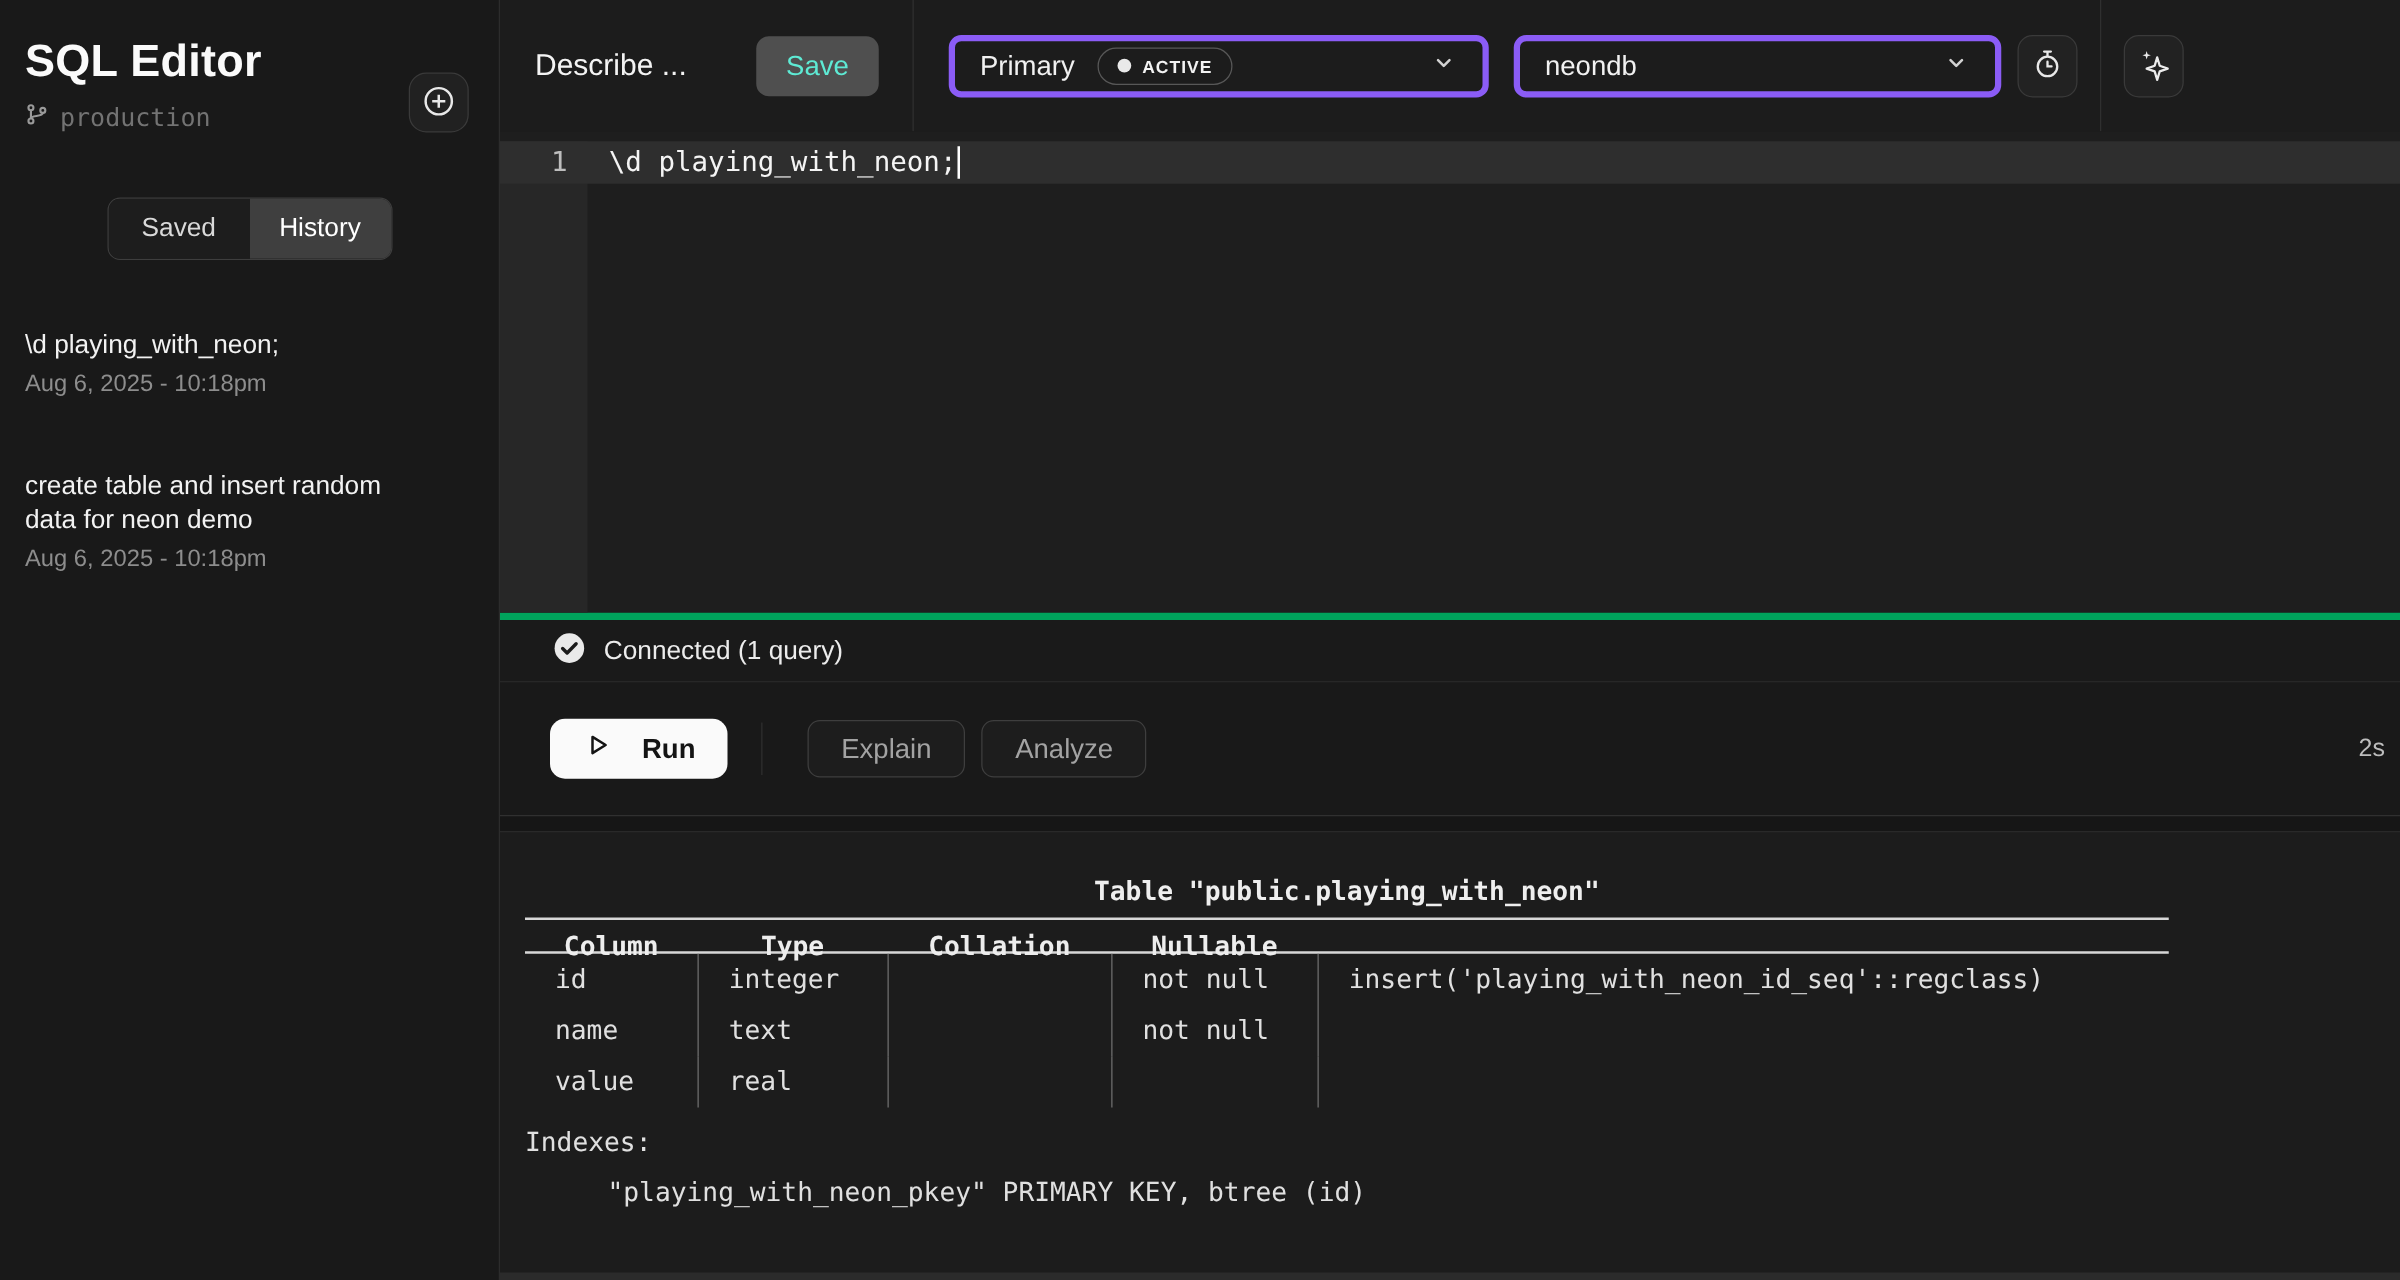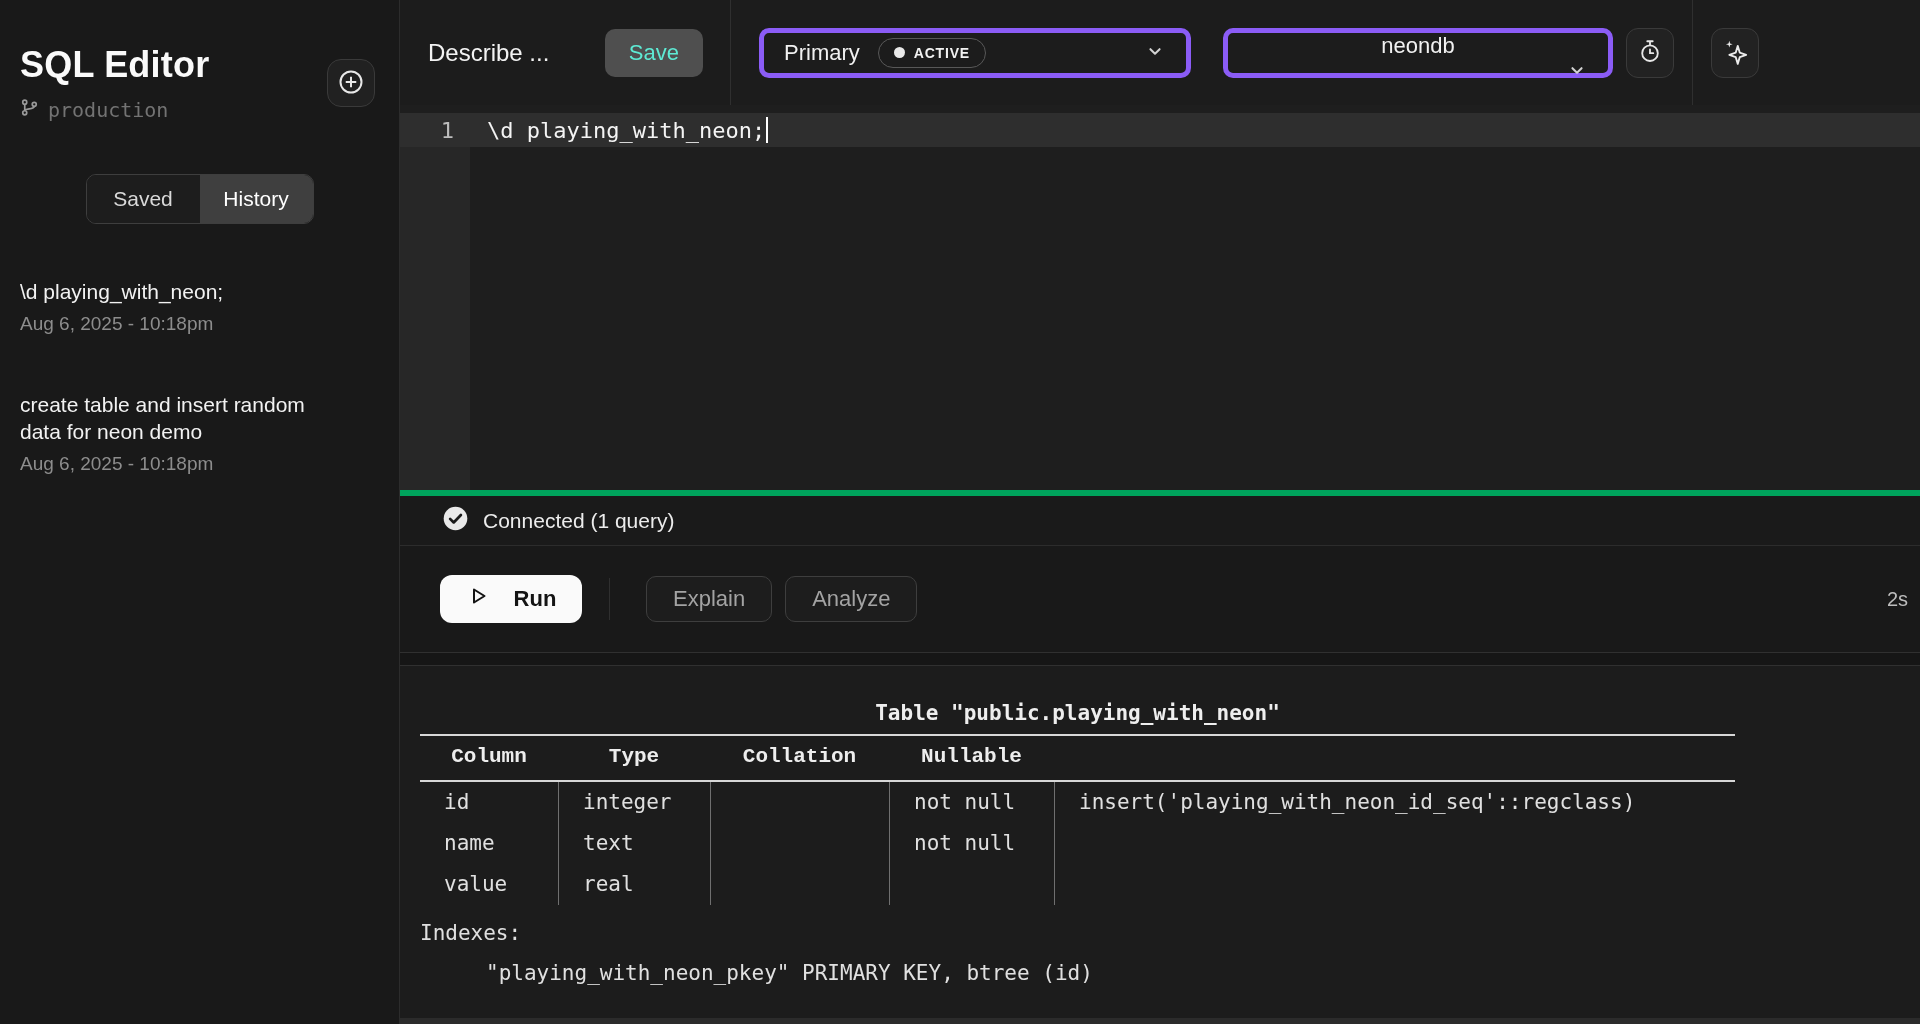--- a/index.html
+++ b/index.html
@@ -2,21 +2,21 @@
 <html><head>
 <meta charset="utf-8">
 <style>
   * { margin:0; padding:0; box-sizing:border-box; }
   html,body { width:1920px; height:1024px; overflow:hidden; background:#141414; }
   body { font-family:"Liberation Sans", sans-serif; color:#ededed; }
   .app { display:flex; width:1920px; height:1024px; background:#191919; }
 
   
   .sidebar { width:400px; min-width:400px; height:100%; background:#191919; border-right:1px solid #2c2c2c; position:relative; }
-  .sidebar-header { padding:28px 24px 0 20px; display:flex; justify-content:space-between; align-items:center;margin-top:16px; }
+  .sidebar-header { padding:28px 24px 0 20px; display:flex; justify-content:space-between; align-items:flex-end; }
   .app-title { font-size:36px; font-weight:700; color:#fafafa; letter-spacing:.2px; }
   .branch-row { display:flex; align-items:center; gap:9px; margin-top:12px; color:#737373; font-family:"DejaVu Sans Mono", monospace; font-size:20px; }
   .icon-btn { width:48px; height:48px; border-radius:14px; background:#212121; border:1px solid #3a3a3a; display:flex; align-items:center; justify-content:center; cursor:pointer; }
   .tabs { display:flex; width:228px; margin:52px auto 0 auto; border:1px solid #3e3e3e; border-radius:10px; overflow:hidden; height:50px; }
   .tab { flex:1; display:flex; align-items:center; justify-content:center; font-size:21px; color:#d9d9d9; background:#1d1d1d; border:none; cursor:pointer; font-family:inherit; }
   .tab.active { background:#3f3f3f; color:#ffffff; }
   .history { padding:0 20px; margin-top:54px; }
   .history-item { margin-bottom:56px; cursor:pointer; }
   .history-query { font-size:21px; color:#f2f2f2; line-height:1.32; max-width:312px; }
   .history-time { font-size:19px; color:#8d8d8d; margin-top:7px; }
@@ -25,21 +25,21 @@
   .main { flex:1; display:flex; flex-direction:column; min-width:0; }
 
   .topbar { height:105px; min-height:105px; display:flex; align-items:stretch; background:#1c1c1c; }
   .topbar-left { width:330px; min-width:330px; display:flex; align-items:center; padding-left:28px; padding-right:27px; }
   .query-title { font-size:24px; color:#f3f3f3; white-space:nowrap; }
   .save-btn { margin-left:auto; height:48px; padding:0 24px; border-radius:10px; background:#4f4f4f; color:#5eead4; border:none; font-size:22px; font-family:inherit; }
   .vdivider { width:1px; background:#2f2f2f; }
   .topbar-selects { display:flex; align-items:center; padding-left:28px; flex:1; }
   .select { height:50px; border:5px solid #8b5cf6; border-radius:10px; background:#1c1c1c; display:flex; align-items:center; padding:0 20px; cursor:pointer; }
   .select.branch-select { width:432px; }
-  .select.db-select { width:390px; margin-left:32px;flex-direction:column; }
+  .select.db-select { width:390px; margin-left:20px; }
   .select-value { font-size:22px; color:#f1f1f1; }
   .chevron { margin-left:auto; }
   .badge { margin-left:18px; display:flex; align-items:center; gap:9px; border:1px solid #585858; border-radius:999px; padding:6px 15px; }
   .badge-dot { width:11px; height:11px; border-radius:50%; background:#e9e9e9; }
   .badge-text { font-size:14px; font-weight:700; letter-spacing:.8px; color:#f2f2f2; }
   .toolbar-icon-btn { width:48px; height:50px; border-radius:12px; background:#222222; border:1px solid #3a3a3a; display:flex; align-items:center; justify-content:center; cursor:pointer; }
   .toolbar-icon-btn.timer { margin-left:13px; }
   .topbar-selects .vdivider { align-self:stretch; margin:0 18px; }
 
   
@@ -60,21 +60,21 @@
   .ghost-btn { height:46px; padding:0 26px; border-radius:10px; background:#1d1d1d; border:1px solid #3e3e3e; color:#a3a3a3; font-size:22px; font-family:inherit; cursor:pointer; }
   .ghost-btn + .ghost-btn { margin-left:13px; }
   .duration { margin-left:auto; font-size:20px; color:#bdbdbd; padding-right:2px; }
   .results-gap { height:14px; min-height:14px; background:#161616; border-top:1px solid #303030; border-bottom:1px solid #303030; }
 
   
   .results { flex:1; background:#1c1c1c; font-family:"DejaVu Sans Mono", monospace; font-size:21px; color:#e3e3e3; position:relative; overflow:hidden; }
   .psql { width:1315px; margin-left:20px; }
   .psql-title { height:42px; line-height:42px; margin-top:26px; text-align:center; font-weight:700; color:#eeeeee; }
   .psql-rule { height:2px; background:#d7d7d7; }
-  .psql-header { display:grid; grid-template-columns:138px 152px 179px 165px 681px; height:44px;font-family:Liberation Mono, monospace; }
+  .psql-header { display:grid; grid-template-columns:138px 152px 179px 165px 681px; height:25px; }
   .psql-header .hcell { text-align:center; line-height:42px; font-weight:700; color:#ededed; }
   .psql-body { display:grid; grid-template-columns:138px 152px 179px 165px 681px; }
   .psql-body .cell { height:41px; line-height:41px; padding-left:24px; white-space:pre; color:#e0e0e0; }
   .psql-body .cell.c2, .psql-body .cell.c3, .psql-body .cell.c4, .psql-body .cell.c5 { border-left:1px solid #6f6f6f; }
   .indexes { margin-top:8px; line-height:40px; color:#e0e0e0; }
   .indexes .idx-line { padding-left:66px; white-space:pre; }
   .hscrollbar { position:absolute; left:0; right:0; bottom:0; height:6px; background:#2b2b2b; }
 </style>
 </head>
 <body>

